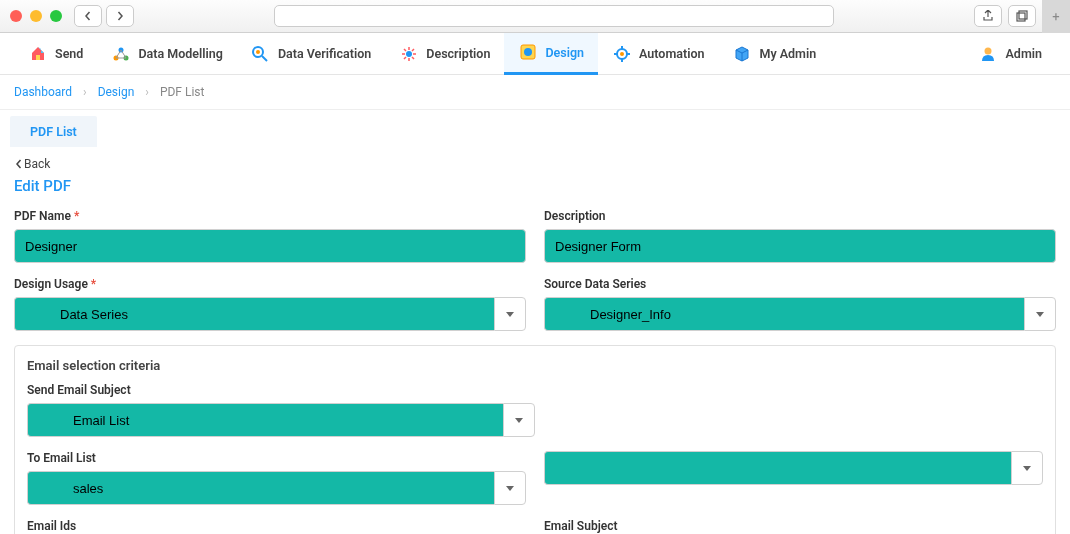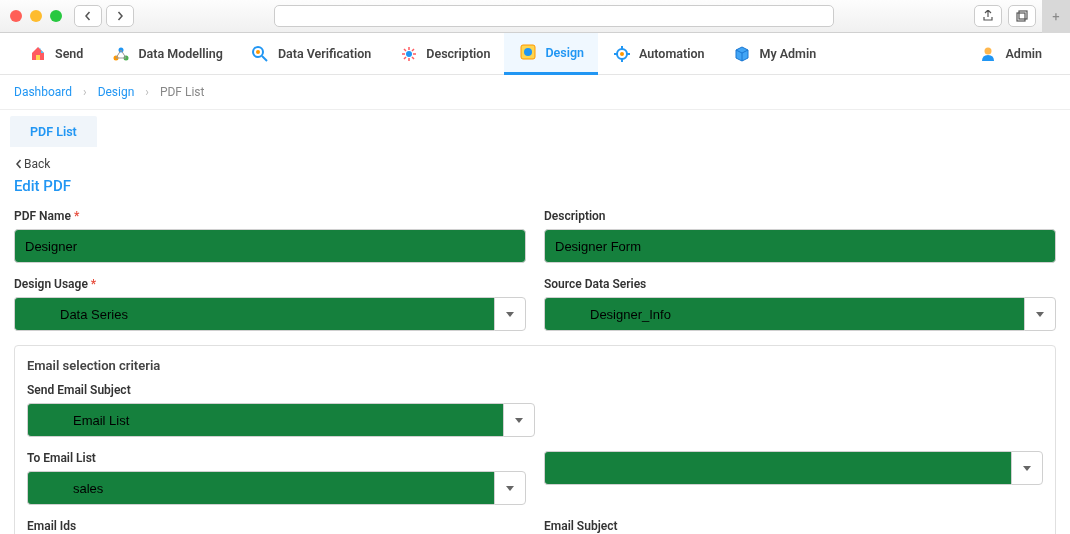--- a/index.html
+++ b/index.html
@@ -35,21 +35,21 @@
   
   
   .content { padding: 10px 14px; }
   .backlink { font-size:12px; color:#444; cursor:pointer; margin-bottom:6px; display:inline-flex; align-items:center; }
   .page-title { color:#2196f3; font-size:15px; font-weight:500; margin-bottom:14px;}
   
   .row { display:flex; gap:18px; margin-bottom:14px;}
   .col { flex:1; }
   .label { font-size:12px; color:#333; font-weight:600; margin-bottom:6px; display:block;}
   .req::after { content:" *"; color:#e74c3c;}
-  .field { width:100%; height:34px; border:1px solid #d0d0d0; border-radius:4px; padding: 0 10px; font-size:13px; background:#15803d;}
+  .field { width:100%; height:34px; border:1px solid #d0d0d0; border-radius:4px; padding: 0 10px; font-size:13px; background:#14b8a6;}
   .select-wrap { display:flex; }
   .select-wrap .field { border-radius: 4px 0 0 4px; border-right:none;padding-left:45px;}
   .select-btn { width:34px; height:34px; border:1px solid #d0d0d0; border-radius:0 4px 4px 0; background:#fff; display:flex;align-items:center;justify-content:center; color:#666; cursor:pointer;}
   
   .section { border:1px solid #e0e0e0; border-radius:4px; padding:12px; }
   .section-title { font-weight:600; font-size:13px; color:#444; margin-bottom:10px;}
   
   .row3 { display:flex; gap:18px; margin-bottom:14px;}
   .row3 .col { flex:1;}
   

